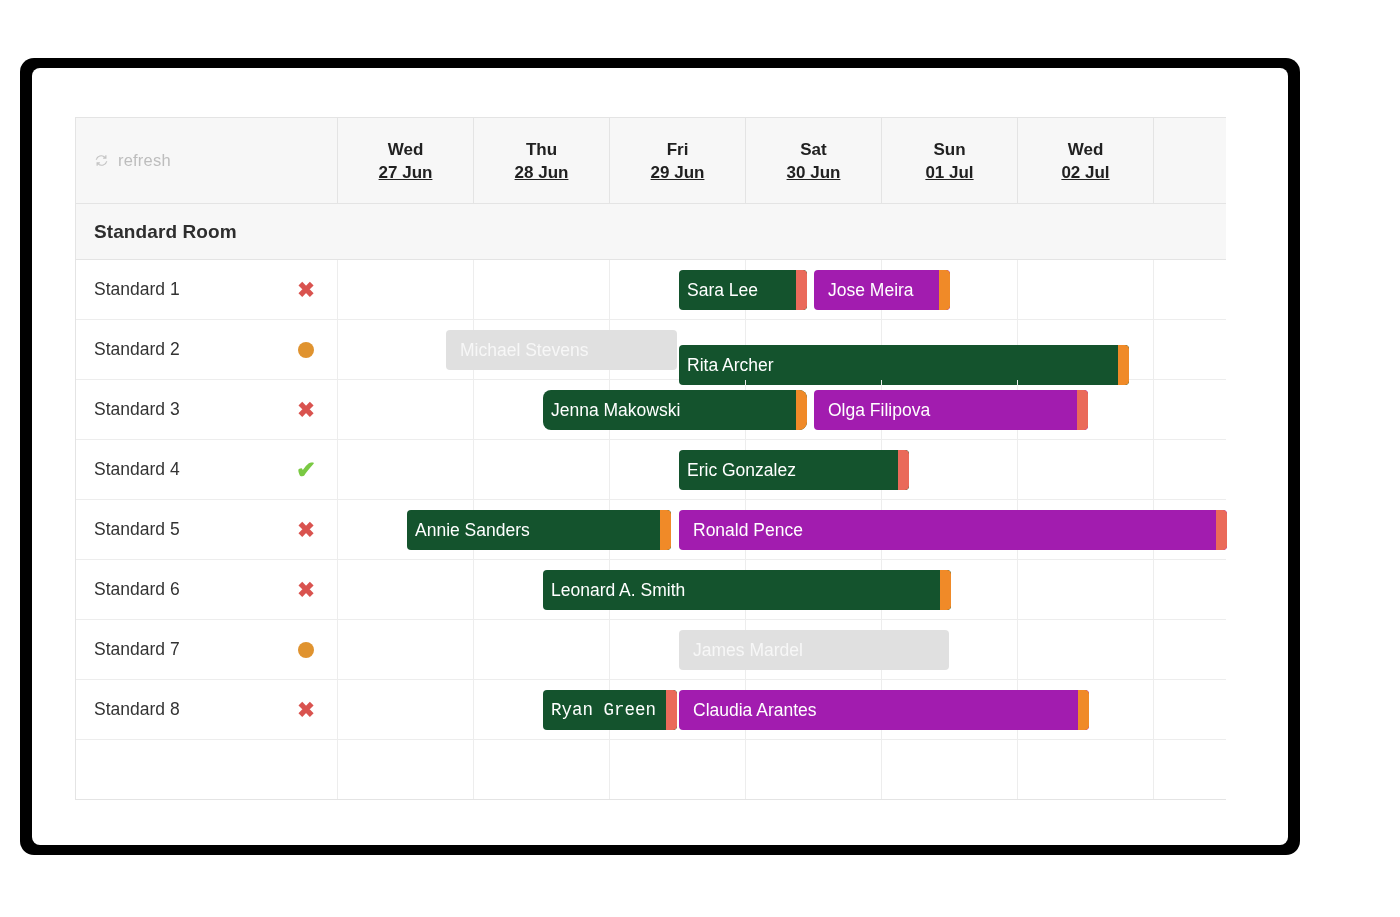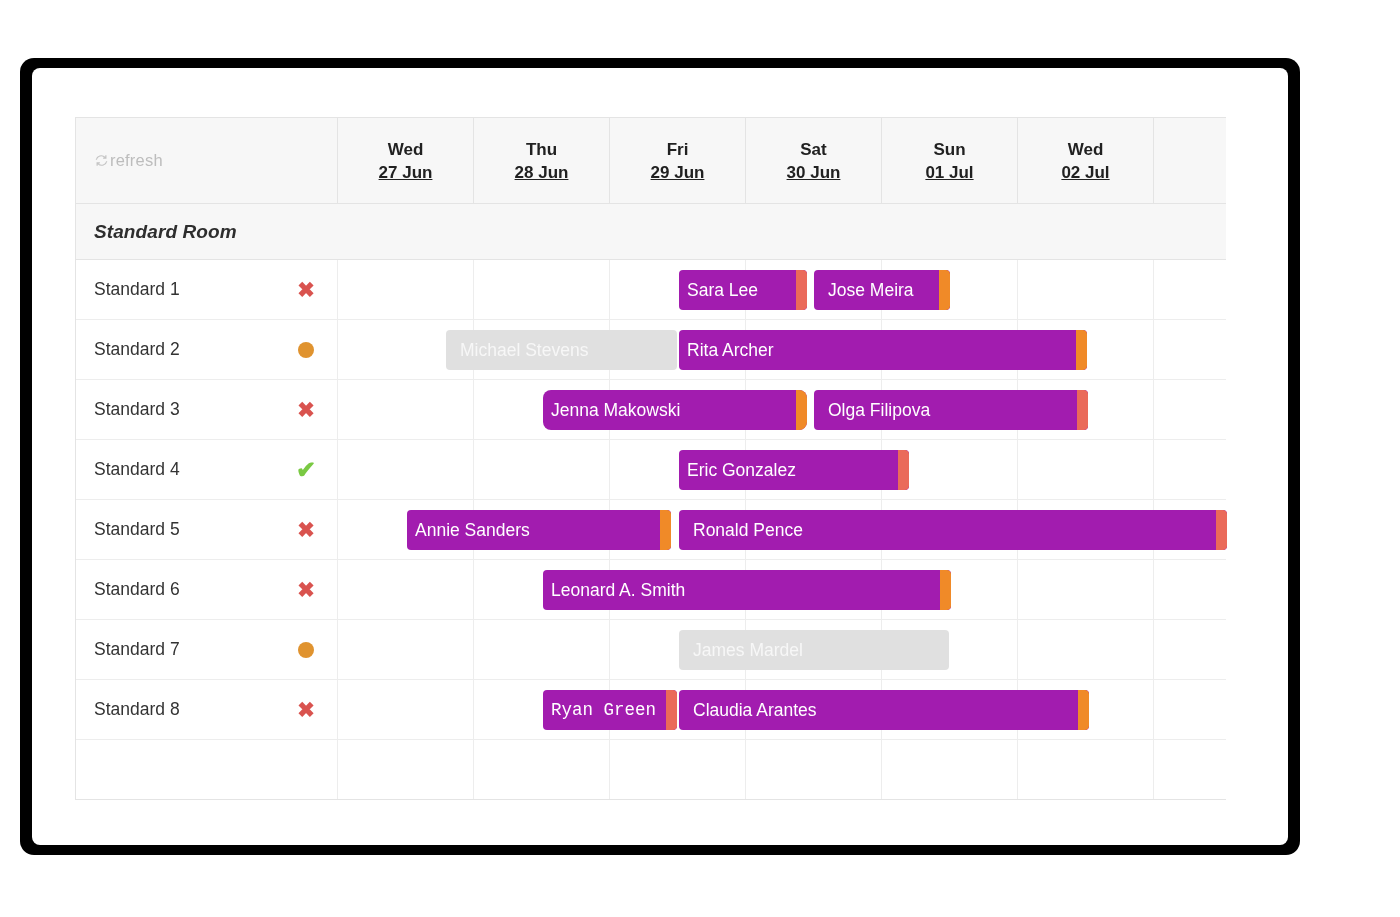--- a/index.html
+++ b/index.html
@@ -53,21 +53,21 @@
     box-sizing:border-box;
     border-right:1px solid #e4e4e4;
     display:flex;align-items:center;justify-content:center;
     flex-direction:column;
   }
   #refresh-cell{
     width:262px;
     flex-direction:row;
     justify-content:flex-start;
     padding-left:18px;
-    gap:1px;
+    gap:9px;
   }
   #refresh-label{
     color:#bdbdbd;
     font-size:16.5px;
     letter-spacing:.2px;
   }
   #refresh-icon{
     width:15px;height:15px;
     display:block;
     color:#c4c4c4;
@@ -83,21 +83,20 @@
     text-decoration:underline;
   }
   #spacer-cell{width:72px;border-right:none;}
 
   
   #group-row{
     height:56px;
     background:#f7f7f7;
     border-bottom:1px solid #e4e4e4;
     align-items:center;
-    font-style:italic;
   }
   #group-title{
     padding-left:18px;
     font-size:19px;font-weight:bold;color:#2e2e2e;
     letter-spacing:.1px;
   }
 
   
   .res-row{
     height:60px;
@@ -156,21 +155,21 @@
     box-sizing:border-box;
     display:flex;
     align-items:center;
     border-radius:4px;
     color:#ffffff;
     font-size:17.5px;
     padding-left:14px;
     white-space:nowrap;
     overflow:hidden;
   }
-  .bar.blue{background:#a21caf;padding-left:8px;}
+  .bar.blue{background:#14532d;padding-left:8px;}
   .bar.green{background:#a21caf;}
   .bar.grey{background:#e0e0e0;color:#f7f7f7;}
   .bar .marker{
     position:absolute;
     right:0;top:0;bottom:0;
     width:11px;
     border-top-right-radius:4px;
     border-bottom-right-radius:4px;
   }
   .marker.red{background:#ea6a5a;}
@@ -267,21 +266,21 @@
             <div class="grid-col"></div>
             <div class="grid-col"></div>
             <div class="grid-col"></div>
             <div class="grid-col"></div>
             <div class="grid-col"></div>
             <div class="grid-col last"></div>
           </div>
           <div class="bar grey" style="left: 370px; width: 231px;">
             <span class="bar-label">Michael Stevens</span>
           </div>
-          <div class="bar blue" style="left: 603px; width: 408px;">
+          <div class="bar blue" style="left: 603px; width: 450px; margin-top: 15px;">
             <span class="bar-label">Rita Archer</span>
             <span class="marker orange"></span>
           </div>
         </div>
         <div class="row res-row">
           <div class="res-label-cell">
             <span class="res-name">Standard 3</span>
             <span class="res-status">
               <span class="status-x">✖</span>
             </span>

